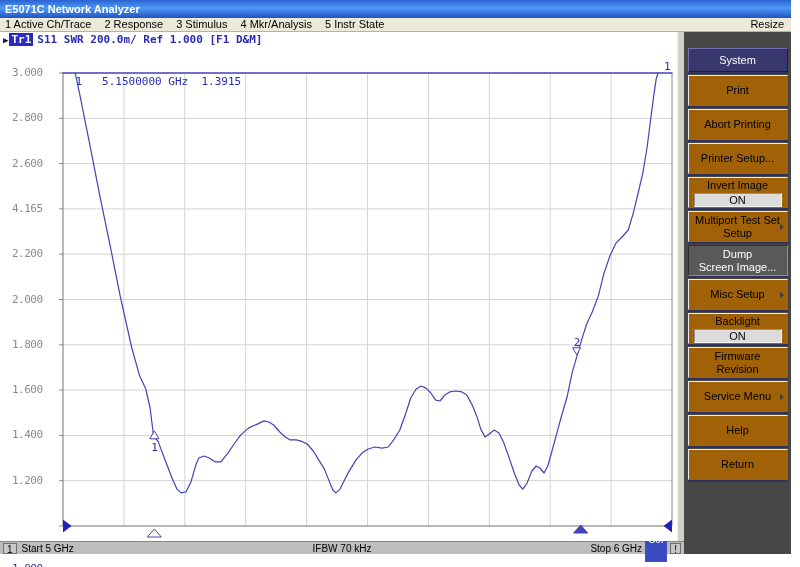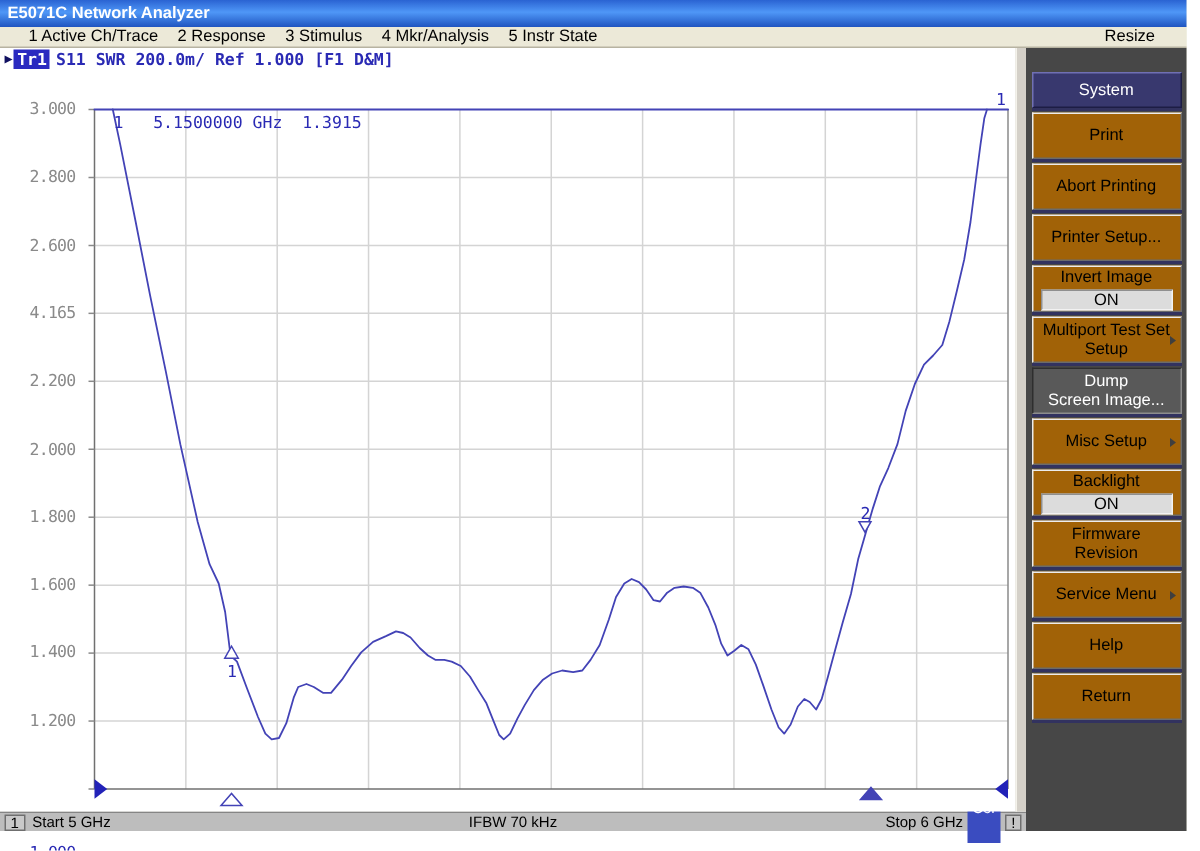--- a/index.html
+++ b/index.html
@@ -3,36 +3,36 @@
 <meta charset="utf-8">
 <style>
   html,body{margin:0;padding:0;}
   body{width:800px;height:567px;background:#ffffff;font-family:"Liberation Sans",sans-serif;position:relative;overflow:hidden;}
   .app{position:absolute;top:0;left:0;width:791px;height:554px;background:#ece9d8;}
   
   .titlebar{height:18px;background:linear-gradient(180deg,#2a63d2 0%,#4f97f7 45%,#1f54c0 100%);
     color:#fff;font-weight:bold;font-size:11px;display:flex;align-items:center;padding-left:5px;box-sizing:border-box;}
   
   .menubar{height:14px;background:#ece9d8;border-bottom:1px solid #b7b3a1;display:flex;align-items:center;
-    font-size:11px;line-height:13px;padding:0 19px;box-sizing:border-box;color:#000;}
+    font-size:11px;line-height:13px;padding:0 5px;box-sizing:border-box;color:#000;}
   .menubar .mitem{margin-right:13px;white-space:nowrap;cursor:default;}
   .menubar .spacer{flex:1;}
   .menubar .resize{margin-right:2px;}
   
   .main{display:flex;height:522px;}
   .leftcol{width:684px;display:flex;flex-direction:column;}
   .plot{flex:1;position:relative;background:#ffffff;}
   .divider{position:absolute;right:0;top:0;bottom:0;width:6px;background:#d4d0c8;border-left:1px solid #f4f2ea;}
   
   .trace-line{position:absolute;top:1px;left:3px;height:13px;display:flex;align-items:center;
     font-family:"DejaVu Sans Mono",monospace;font-size:11px;font-weight:bold;color:#2a2ab4;white-space:pre;z-index:5;}
   .tr-arrow{color:#101060;font-size:9px;margin-right:1px;}
   .tr-badge{background:#2a2ac0;color:#ffffff;padding:0 2px;margin-right:4px;}
   
-  .ylab{position:absolute;left:12px;width:46px;text-align:center;font-family:"DejaVu Sans Mono",monospace;
+  .ylab{position:absolute;left:12px;width:46px;text-align:left;font-family:"DejaVu Sans Mono",monospace;
     font-size:11px;line-height:12px;color:#8a8a8a;letter-spacing:-0.5px;}
   .ylab.ref{color:#2a2ab4;margin-top:43px;}
   
   .readout{position:absolute;left:69px;top:43px;font-family:"DejaVu Sans Mono",monospace;font-size:11px;
     line-height:13px;color:#2a2ab4;white-space:pre;z-index:4;}
   svg{position:absolute;top:0;left:0;}
   
   .statusbar{height:13px;background:#bdbdbd;border-top:1px solid #858585;display:flex;align-items:center;
     font-size:10px;line-height:11px;padding:0 3px;box-sizing:border-box;color:#000;}
   .sb-left{flex:1;display:flex;align-items:center;gap:5px;}

